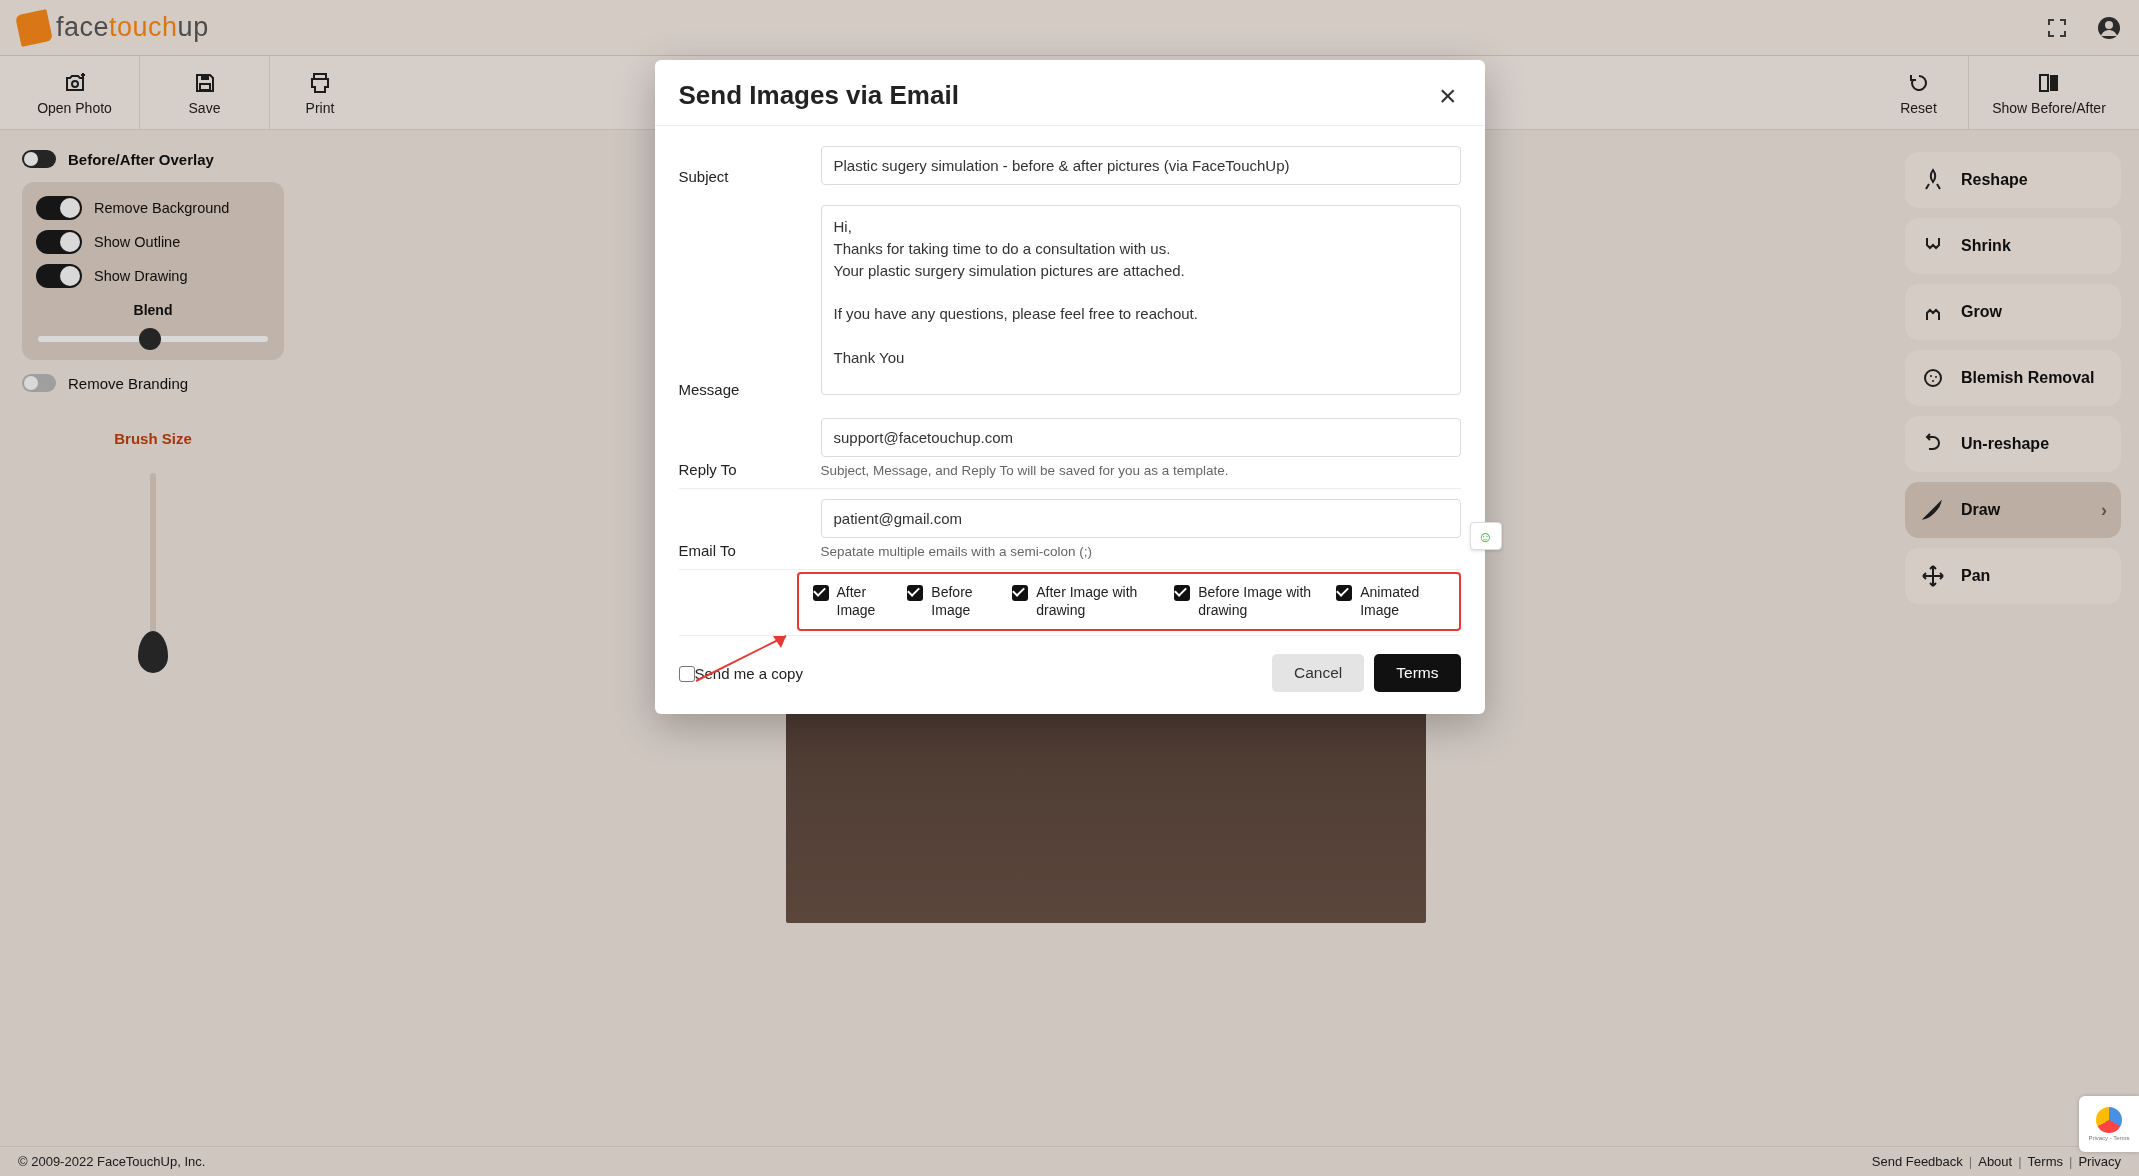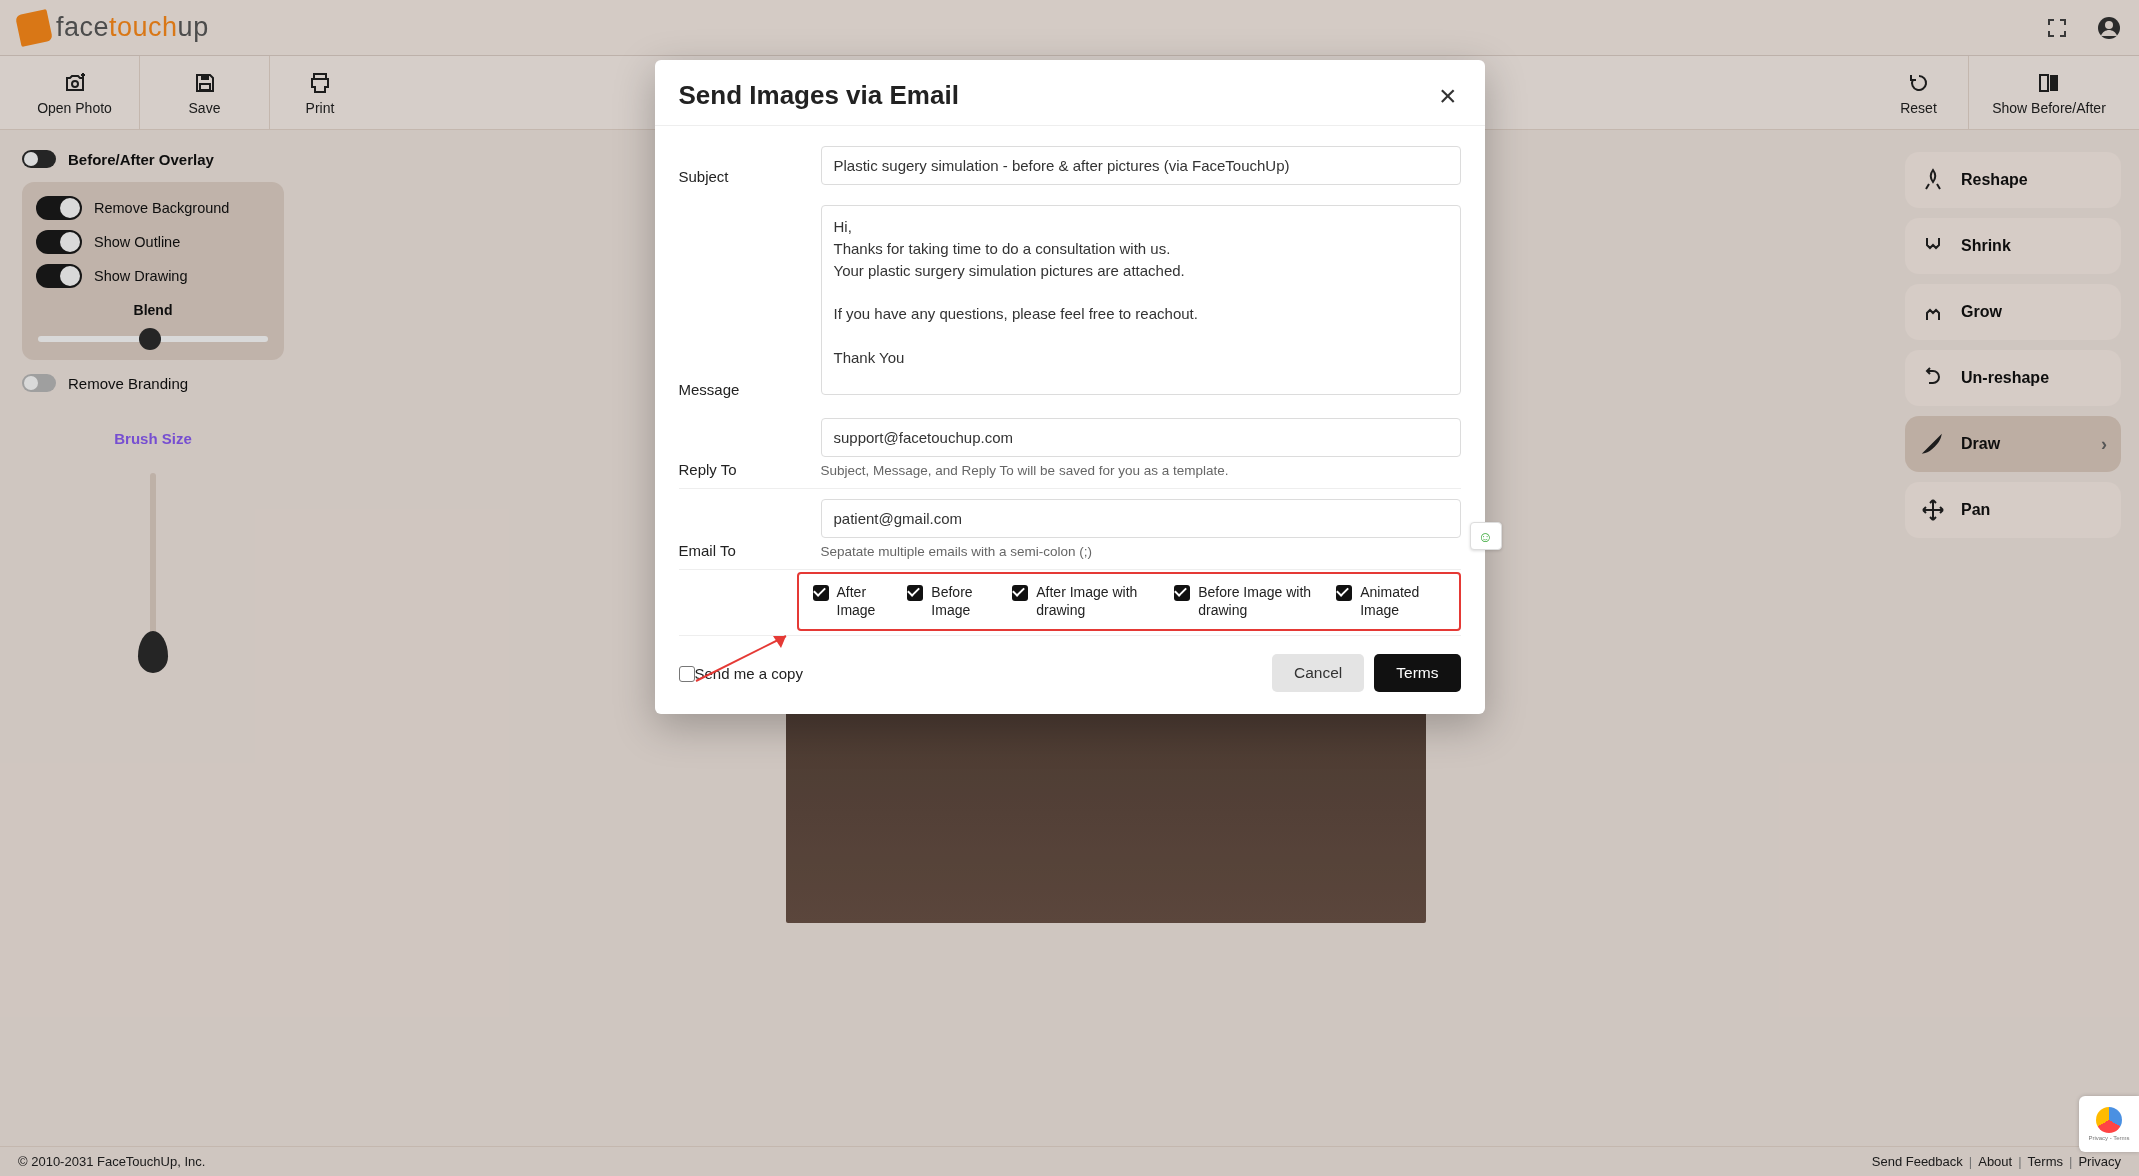--- a/index.html
+++ b/index.html
@@ -65,21 +65,21 @@
     content: ""; position: absolute; width: 20px; height: 20px; border-radius: 50%;
     background: #fff; top: 2px; right: 2px;
   }
   .card .toggle-row { font-weight: 500; font-size: 14.5px; }
   .blend-label { text-align: center; font-size: 14px; font-weight: 600; color: #111; margin-top: 4px; }
   .slider-h { height: 6px; border-radius: 3px; background: #fff; position: relative; margin: 8px 2px 0; }
   .slider-h::after {
     content: ""; position: absolute; left: 44%; top: -8px; width: 22px; height: 22px;
     border-radius: 50%; background: #2c2c2c;
   }
-  .brush-label { text-align: center; font-weight: 700; font-size: 15px; margin-top: 24px; color: #8b5cf6; }
+  .brush-label { text-align: center; font-weight: 700; font-size: 15px; margin-top: 24px; color: #c2410c; }
   .slider-v {
     width: 6px; height: 200px; background: #e0d0c5; border-radius: 3px;
     margin: 12px auto 0; position: relative;
   }
   .slider-v::after {
     content: ""; position: absolute; left: -12px; bottom: 0; width: 30px; height: 42px;
     border-radius: 50% 50% 50% 50% / 60% 60% 40% 40%; background: #2c2c2c;
   }
 
   .canvas-area {
@@ -329,20 +329,31 @@
       <span class="icon">
           <svg viewBox="0 0 24 24">
             <path d="M6 20v-7l3-3 3 3 3-3 3 3v7" fill="none" stroke="#222" stroke-width="2"></path>
           </svg>
         </span>
       <span>Grow</span>
     </div>
     <div class="tool">
       <span class="icon">
           <svg viewBox="0 0 24 24">
+            <circle cx="12" cy="12" r="8" fill="none" stroke="#222" stroke-width="2"></circle>
+            <circle cx="10" cy="10" r="1" fill="#222"></circle>
+            <circle cx="15" cy="11" r="1" fill="#222"></circle>
+            <circle cx="12" cy="15" r="1" fill="#222"></circle>
+          </svg>
+        </span>
+      <span>Blemish Removal</span>
+    </div>
+    <div class="tool">
+      <span class="icon">
+          <svg viewBox="0 0 24 24">
             <path d="M6 5h6a6 6 0 0 1 0 12H8" fill="none" stroke="#222" stroke-width="2"></path>
             <path d="M9 2 6 5l3 3" fill="none" stroke="#222" stroke-width="2"></path>
           </svg>
         </span>
       <span>Un-reshape</span>
     </div>
     <div class="tool active">
       <span class="icon">
           <svg viewBox="0 0 24 24">
             <path d="M4 20c4-1 6-3 9-6s5-5 6-9L4 20z" fill="none" stroke="#222" stroke-width="2"></path>
@@ -356,21 +367,21 @@
           <svg viewBox="0 0 24 24">
             <path d="M12 2v20M2 12h20M12 2l-3 3M12 2l3 3M12 22l-3-3M12 22l3-3M2 12l3-3M2 12l3 3M22 12l-3-3M22 12l-3 3" stroke="#222" stroke-width="2" fill="none"></path>
           </svg>
         </span>
       <span>Pan</span>
     </div>
   </div>
 </div>
 
 <div class="footer">
-  <span>© 2010-2031 FaceTouchUp, Inc.</span>
+  <span>© 2009-2022 FaceTouchUp, Inc.</span>
   <div class="footer-right">
     <a>Send Feedback</a>
       <span class="sep">|</span>
     <a>About</a>
       <span class="sep">|</span>
     <a>Terms</a>
       <span class="sep">|</span>
     <a>Privacy</a>
   </div>
 </div>

